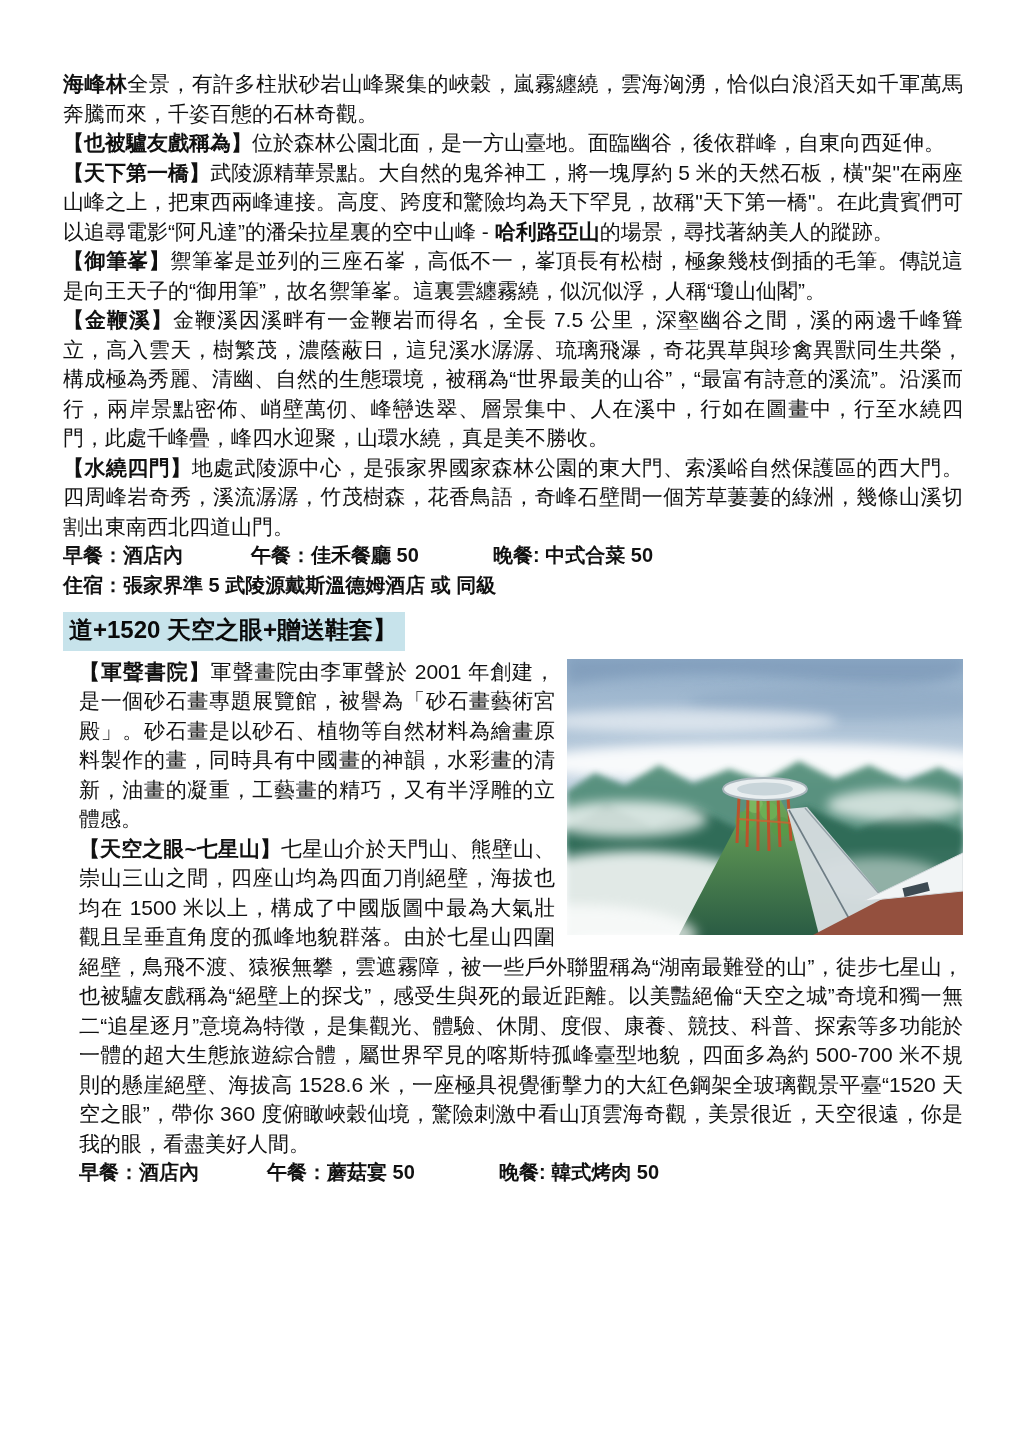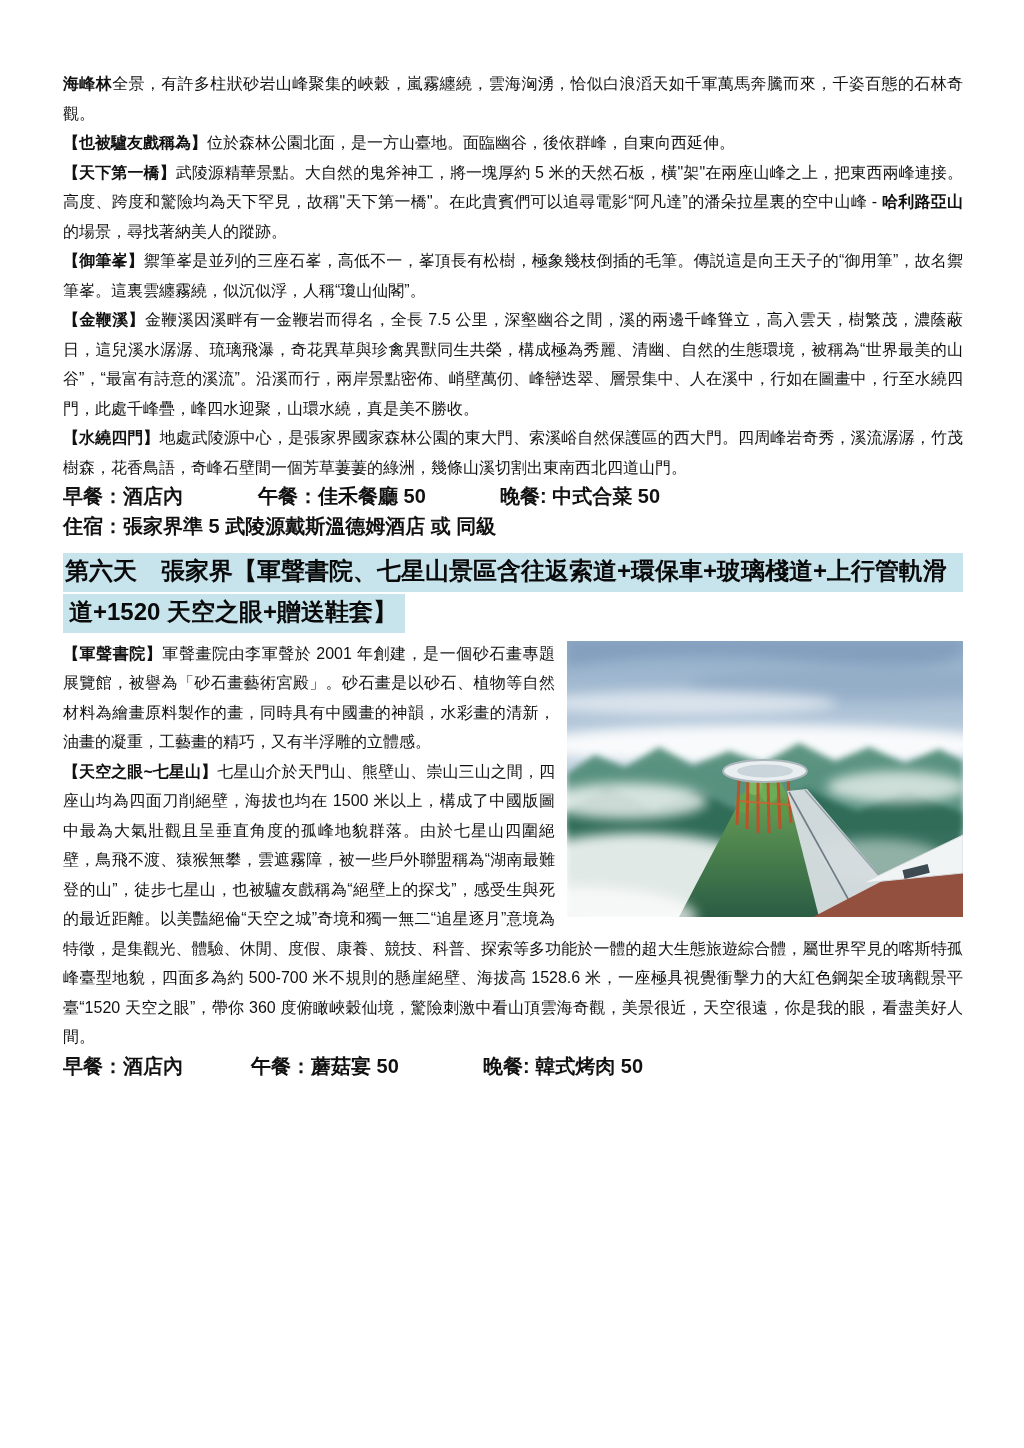--- a/index.html
+++ b/index.html
@@ -10,54 +10,54 @@
     color:#111111;
     overflow:hidden;
   }
   .page {
     box-sizing:border-box;
     width:1024px; height:1448px;
     padding:69px 61px 0 63px;
   }
   p { margin:0; }
   .para {
-    font-size:16px;
+    font-size:21px;
     line-height:29.5px;
     text-align:justify;
     letter-spacing:0;
   }
   .b { font-weight:bold; }
   .meta {
     font-size:20px;
     line-height:29.5px;
     font-weight:bold;
     white-space:nowrap;
   }
   .w188 { display:inline-block; width:188px; }
-  .w242 { display:inline-block; width:242px;margin-left:7px; }
+  .w242 { display:inline-block; width:242px; }
   .w232 { display:inline-block; width:232px; }
   .day-heading {
     margin-top:12px;
     margin-bottom:6px;
     font-size:24px;
     font-weight:bold;
     line-height:1.04;
     color:#0a0a0a;
   }
   .day-heading .hl { background:#c7e3eb; }
   .day-heading .line1 {
     display:block;
     padding:6px 2px 8px 2px;
     margin-bottom:2px;
   }
   .day-heading .line2 {
     display:inline-block;
     padding:6px 8px 8px 6px;
   }
-  .day6-body { position:relative; }
+  .day6-body { position:relative;margin-left:16px; }
   figure.photo {
     float:right;
     width:396px; height:276px;
     margin:2px 0 10px 12px;
     padding:0; border:0;
   }
   figure.photo svg { display:block; width:396px; height:276px; }
 </style>
 </head>
 <body>
@@ -74,21 +74,21 @@
   <p class="para"><span class="b">【御筆峯】</span><span>禦筆峯是並列的三座石峯，高低不一，峯頂長有松樹，極象幾枝倒插的毛筆。傳説這是向王天子的“御用筆”，故名禦筆峯。這裏雲纏霧繞，似沉似浮，人稱“瓊山仙閣”。</span></p>
 
   <p class="para"><span class="b">【金鞭溪】</span><span>金鞭溪因溪畔有一金鞭岩而得名，全長 7.5 公里，深壑幽谷之間，溪的兩邊千峰聳立，高入雲天，樹繁茂，濃蔭蔽日，這兒溪水潺潺、琉璃飛瀑，奇花異草與珍禽異獸同生共榮，構成極為秀麗、清幽、自然的生態環境，被稱為“世界最美的山谷”，“最富有詩意的溪流”。沿溪而行，兩岸景點密佈、峭壁萬仞、峰巒迭翠、層景集中、人在溪中，行如在圖畫中，行至水繞四門，此處千峰疊，峰四水迎聚，山環水繞，真是美不勝收。</span></p>
 
   <p class="para"><span class="b">【水繞四門】</span><span>地處武陵源中心，是張家界國家森林公園的東大門、索溪峪自然保護區的西大門。四周峰岩奇秀，溪流潺潺，竹茂樹森，花香鳥語，奇峰石壁間一個芳草萋萋的綠洲，幾條山溪切割出東南西北四道山門。</span></p>
 
   <p class="meta"><span class="w188">早餐：酒店內</span><span class="w242">午餐：佳禾餐廳 50</span><span>晚餐: 中式合菜 50</span></p>
   <p class="meta">住宿：張家界準 5 武陵源戴斯溫德姆酒店 或 同級</p>
 
   <div class="day-heading">
-    <span class="hl line1">第六天　張家界【軍聲書院、七星山景區含往返索道+環保車+玻璃棧道+上行管軌滑</span><span class="hl line2">道+1520 天空之眼+贈送鞋套】</span>
+    <span class="hl line2">道+1520 天空之眼+贈送鞋套】</span>
   </div>
 
   <div class="day6-body">
 
     <figure class="photo">
       <svg viewBox="0 0 396 276" preserveAspectRatio="none" role="img">
         <defs>
           <linearGradient id="sky" x1="0" y1="0" x2="0" y2="1">
             <stop offset="0" stop-color="#8fabc7"></stop>
             <stop offset="0.42" stop-color="#c3d3e1"></stop>

